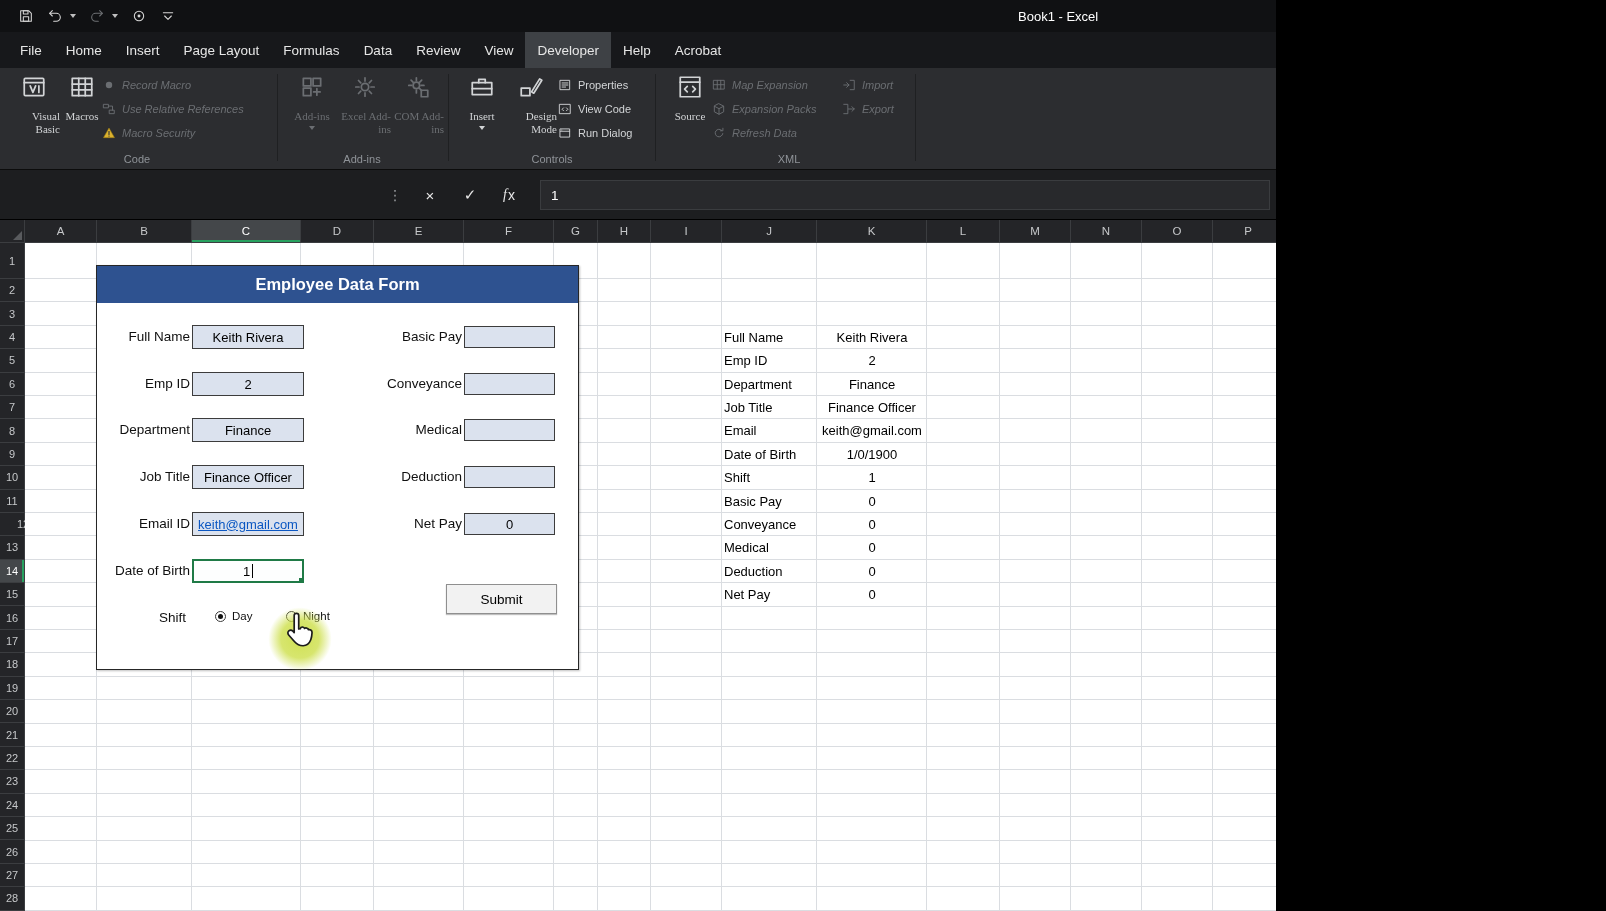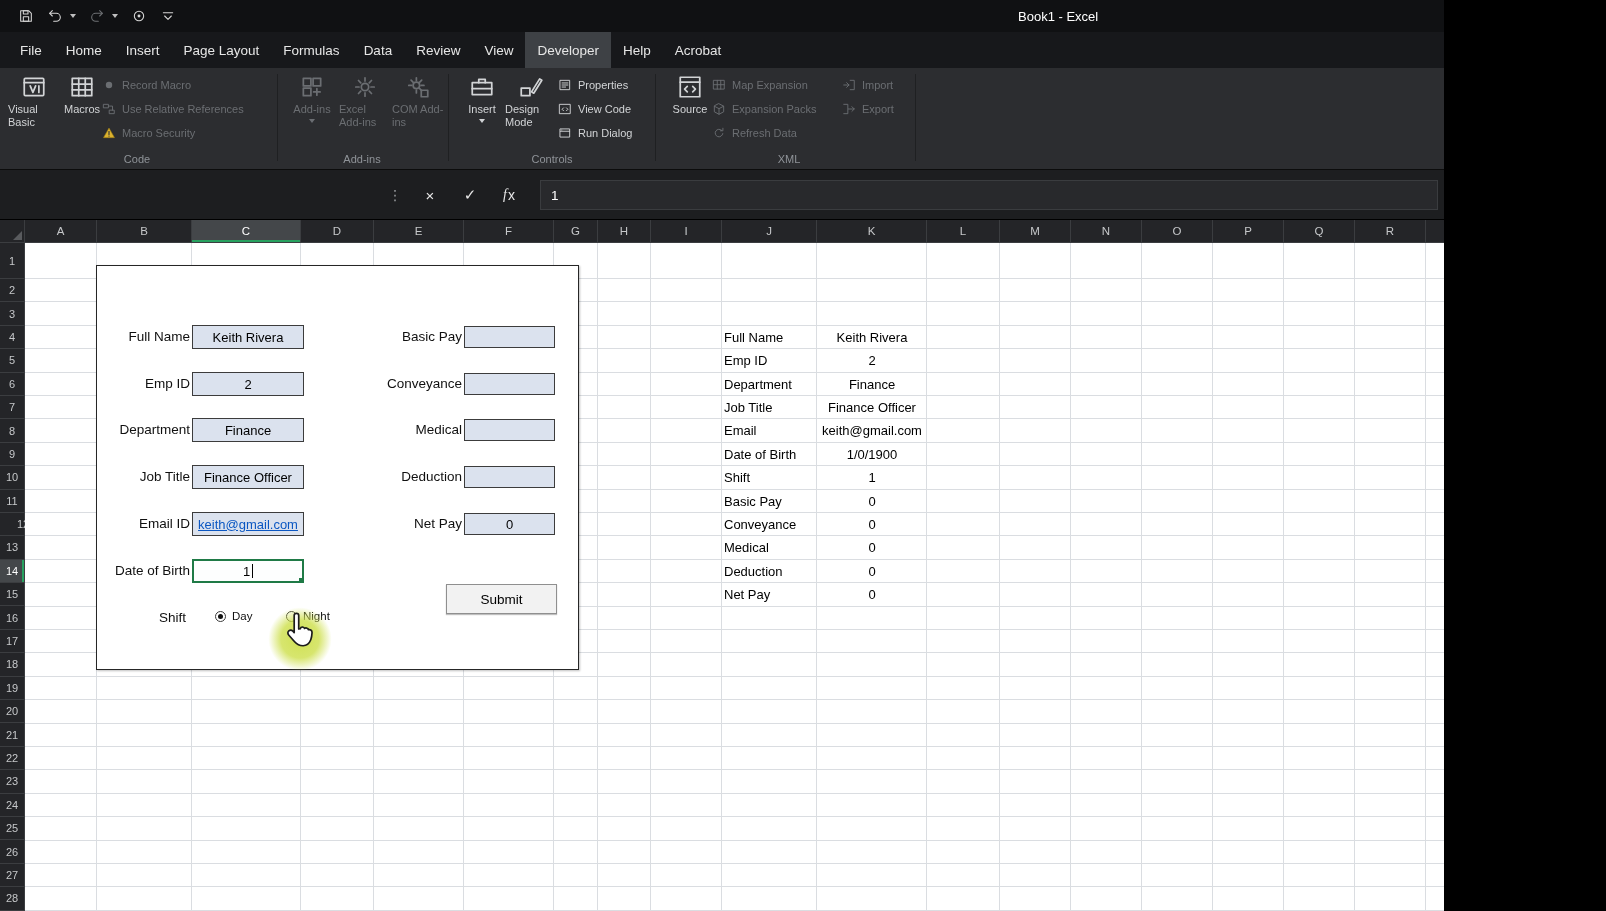--- a/index.html
+++ b/index.html
@@ -1,16 +1,16 @@
 <!DOCTYPE html>
 <html style="--form-header-blue: #2e5290; --field-fill: #dbe2ee; --active-cell-green: #1f7a46; --selection-accent-green: #27a15f; --link-blue: #0b57c2; --cursor-glow: #cddf4a; --warning-yellow: #dcb22e;"><head>
 <meta charset="utf-8">
 <style>
   html,body{margin:0;padding:0;background:#000;}
-  .screen{position:relative;width:1444px;height:911px;background:#fff;overflow:hidden;
+  .screen{position:relative;width:1276px;height:911px;background:#fff;overflow:hidden;
           font-family:"Liberation Sans",sans-serif;-webkit-font-smoothing:antialiased;}
   
   .titlebar{position:absolute;left:0;top:0;width:100%;height:32px;background:#101113;color:#e8e8e8;}
   .qat{position:absolute;left:18px;top:0;height:32px;display:flex;align-items:center;gap:13px;}
   .qicon{width:16px;height:16px;color:#d6d6d6;display:inline-block;}
   .qicon svg{width:100%;height:100%;}
   .qicon.dim{color:#6d7073;}
   .qcaret{width:0;height:0;border-left:3.5px solid transparent;border-right:3.5px solid transparent;border-top:4px solid #bfbfbf;margin-left:-6px;}
   .win-title{position:absolute;left:1018px;top:0;height:32px;display:flex;align-items:center;font-size:13px;color:#fff;}
   
@@ -20,24 +20,24 @@
   .tellme{position:absolute;left:800px;top:0;height:36px;display:flex;align-items:center;gap:8px;color:#d5d5d5;font-size:13.5px;}
   .bulb{width:17px;height:17px;display:inline-block;}
   .bulb svg{width:100%;height:100%;}
   
   .ribbon{position:absolute;left:0;top:68px;width:100%;height:102px;background:#2c2d30;border-bottom:1px solid #0c0c0c;box-sizing:border-box;}
   .rdivider{position:absolute;top:6px;bottom:8px;width:1px;background:#1f2022;}
   .bigbtn{position:absolute;top:3px;width:52px;display:flex;flex-direction:column;align-items:center;color:#d2d4d6;}
   .bigbtn.disabled{color:#6b6e72;}
   .bicon{width:26px;height:26px;margin-top:3px;display:block;}
   .bicon svg{width:100%;height:100%;}
-  .blabel{margin-top:3px;font-size:11px;line-height:13px;text-align:left;max-width:54px;}
+  .blabel{margin-top:10px;font-size:11px;line-height:13px;text-align:right;max-width:54px;font-family:Liberation Serif, serif;}
   .dd-caret{margin-top:3px;width:0;height:0;border-left:3.5px solid transparent;border-right:3.5px solid transparent;border-top:4px solid currentColor;}
   .smallbtn{position:absolute;height:20px;display:flex;align-items:center;gap:6px;font-size:11px;color:#d2d4d6;white-space:nowrap;}
-  .smallbtn.disabled{color:#6b6e72;}
+  .smallbtn.disabled{color:#6b6e72;font-style:italic;}
   .sicon{width:14px;height:14px;display:inline-block;flex:0 0 auto;}
   .sicon svg{width:100%;height:100%;}
   .group-label{position:absolute;bottom:4px;font-size:11px;color:#8f9398;transform:translateX(-50%);}
   
   .formulabar{position:absolute;left:0;top:170px;width:100%;height:50px;background:#1d1e20;border-bottom:1px solid #000;box-sizing:border-box;}
   .namebox{position:absolute;left:6px;top:10px;width:372px;height:30px;background:#28292c;border:1px solid #4a4c4f;color:#fff;font-size:13px;display:flex;align-items:center;padding-left:12px;box-sizing:border-box;}
   .nb-caret{position:absolute;right:10px;top:13px;width:0;height:0;border-left:4px solid transparent;border-right:4px solid transparent;border-top:4.5px solid #cfcfcf;}
   .fb-dots{position:absolute;left:388px;top:10px;height:30px;display:flex;align-items:center;color:#9a9da0;font-size:14px;}
   .fb-btn{position:absolute;top:10px;height:30px;width:30px;display:flex;align-items:center;justify-content:center;color:#e8e8e8;font-size:15px;}
   .fb-btn.cancel{left:415px;}
@@ -416,20 +416,21 @@
       <div class="srec-value" style="top: 246.6px;">0</div>
       <div class="srec-label" style="top: 270px;">Conveyance</div>
       <div class="srec-value" style="top: 270px;">0</div>
       <div class="srec-label" style="top: 293.4px;">Medical</div>
       <div class="srec-value" style="top: 293.4px;">0</div>
       <div class="srec-label" style="top: 316.8px;">Deduction</div>
       <div class="srec-value" style="top: 316.8px;">0</div>
       <div class="srec-label" style="top: 340.2px;">Net Pay</div>
       <div class="srec-value" style="top: 340.2px;">0</div>
       <div class="eform">
+      <div class="eform-header">Employee Data Form</div>
       <div id="form-body">
         <div class="shift-label">Shift</div>
         <div id="shift-options"></div>
         <button class="submit-btn">Submit</button>
       <div class="flabel" style="top: 63px; left: 0px; width: 93px;">Full Name</div>
           <div class="fbox" style="left: 95px; top: 59px; width: 112px; height: 24px;">
             <span>Keith Rivera</span>
           </div>
           <div class="flabel" style="top: 110px; left: 0px; width: 93px;">Emp ID</div>
           <div class="fbox" style="left: 95px; top: 106px; width: 112px; height: 24px;">

